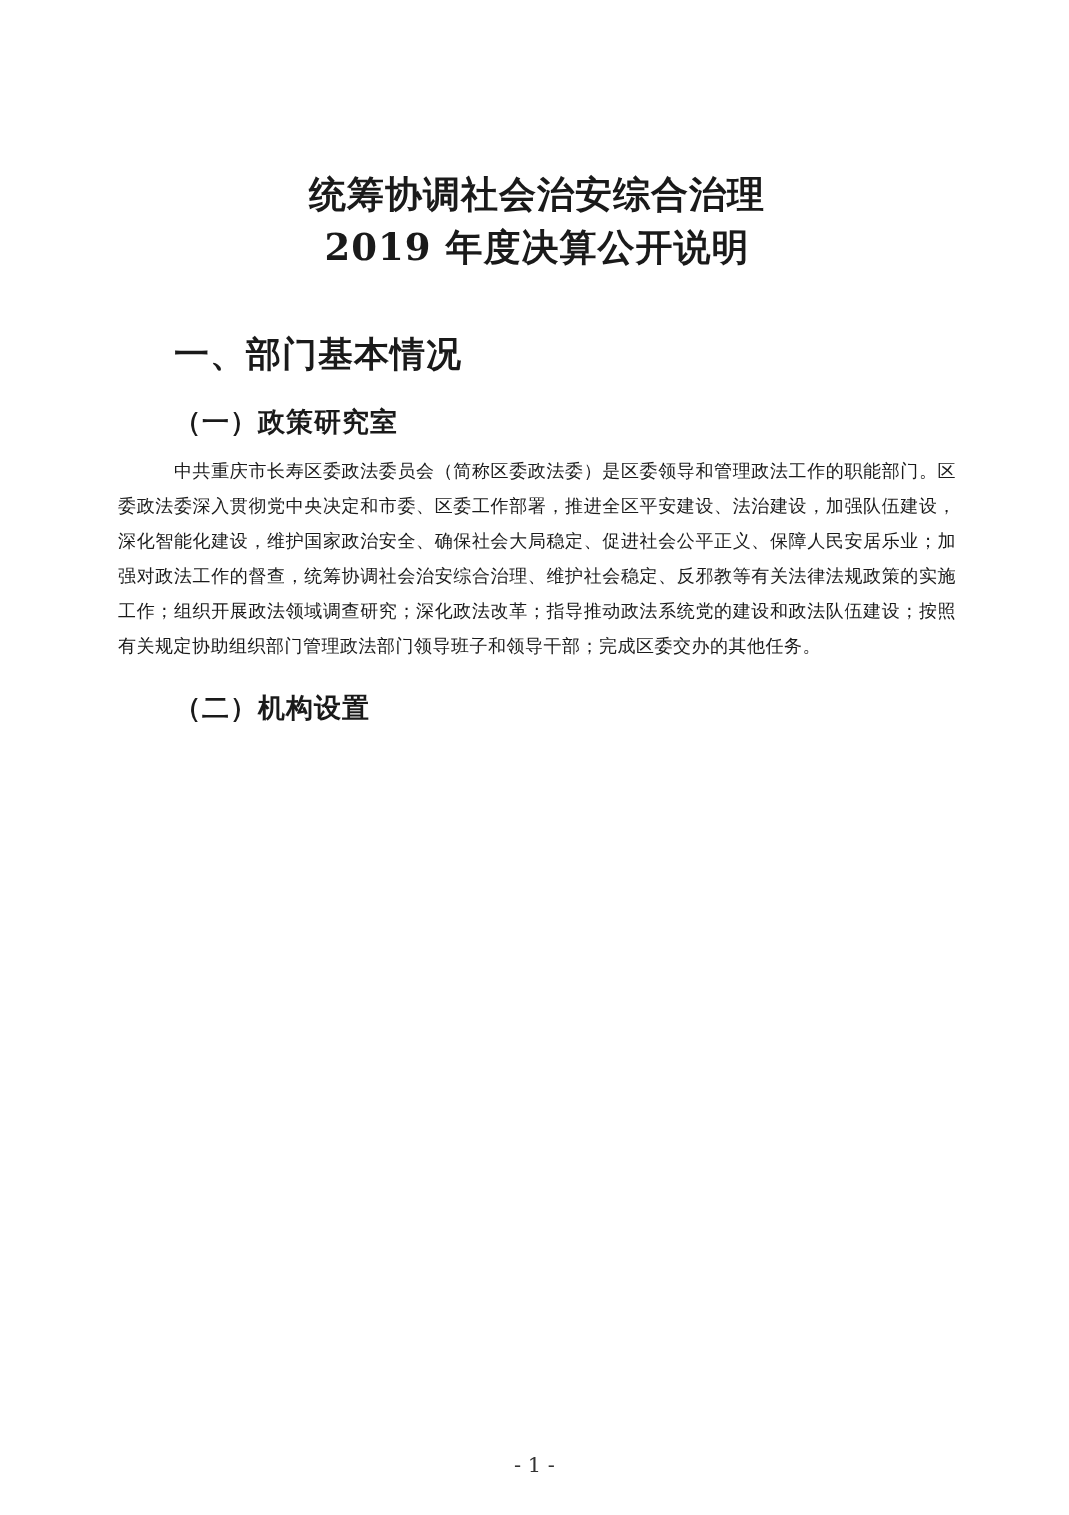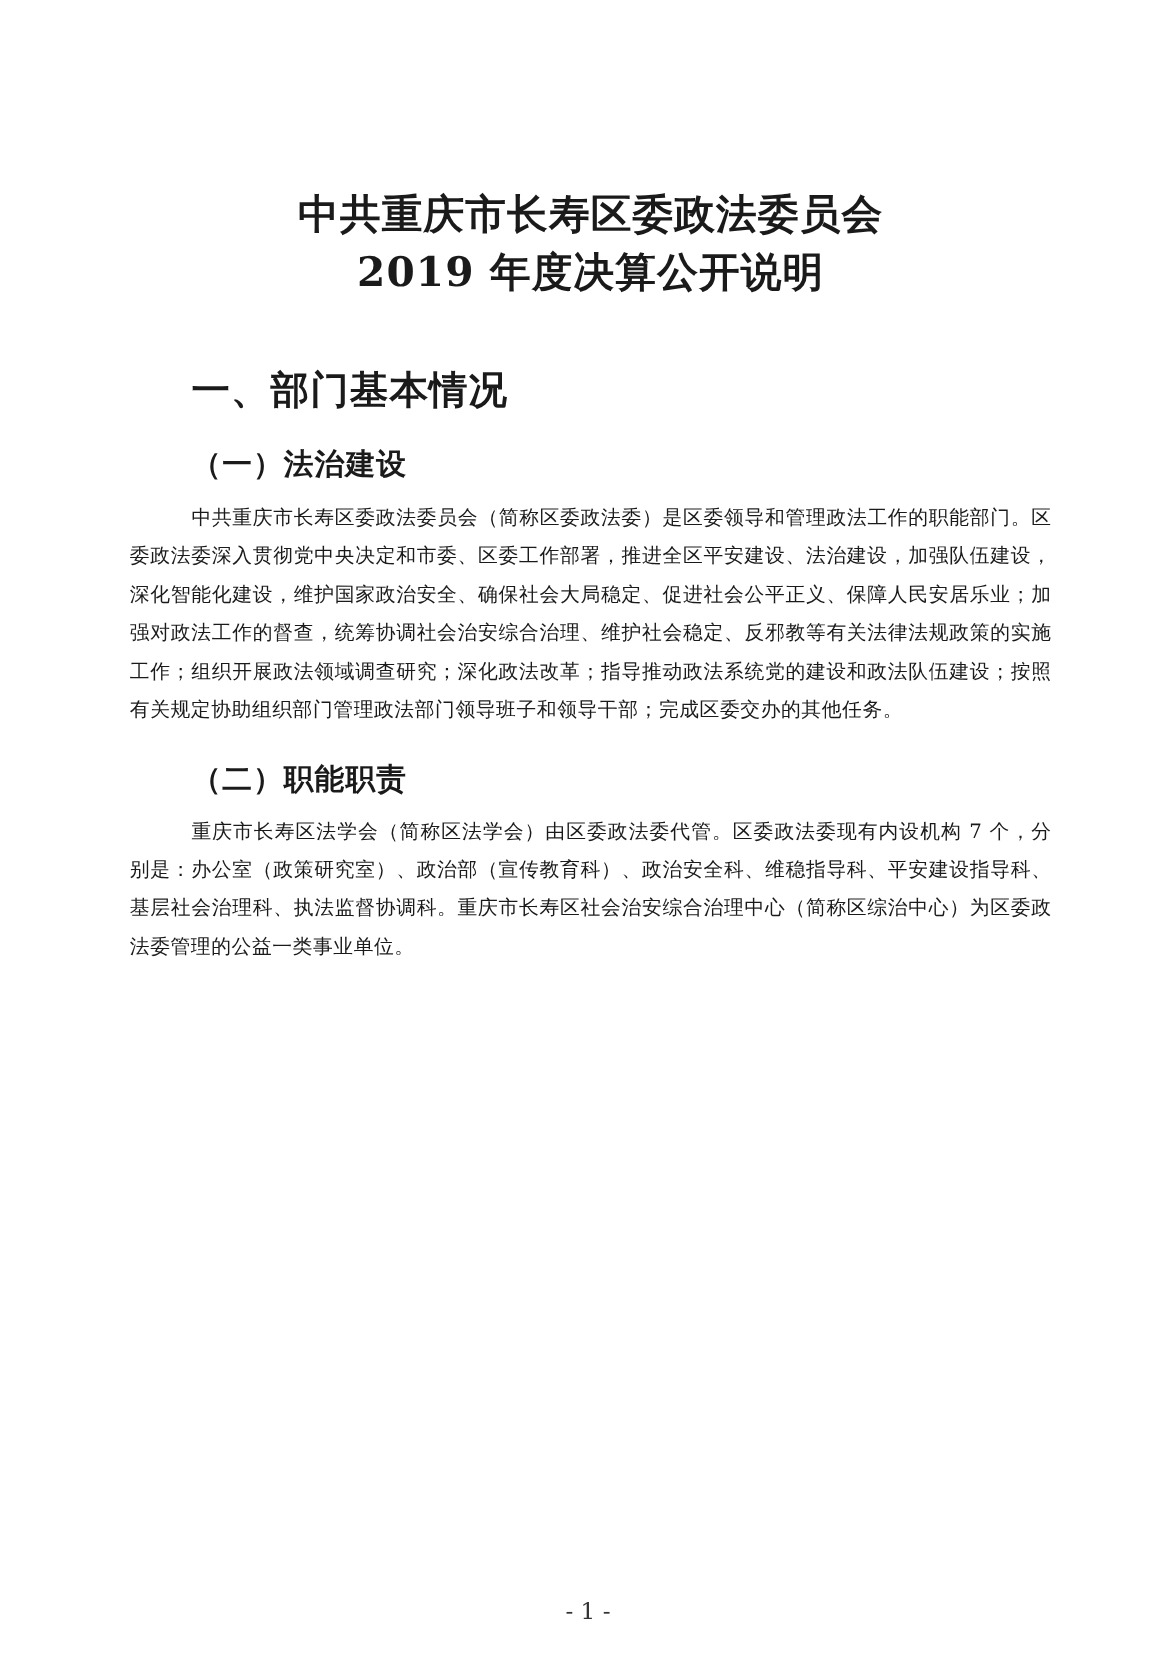--- a/index.html
+++ b/index.html
@@ -73,30 +73,29 @@
     font-family: "DejaVu Serif", "Liberation Serif", serif;
   }
 </style>
 </head>
 <body>
 
 <div class="page">
   <div class="content">
 
     <h1 class="doc-title">
-      <span>中共重庆市长寿区委政法委员会</span>
+      <span>统筹协调社会治安综合治理</span>
       <span class="line2">2019 年度决算公开说明</span>
     </h1>
 
     <h2 class="section-heading">一、部门基本情况</h2>
 
-    <h3 class="sub-heading">（一）法治建设</h3>
+    <h3 class="sub-heading">（一）政策研究室</h3>
 
     <p class="body-text">中共重庆市长寿区委政法委员会（简称区委政法委）是区委领导和管理政法工作的职能部门。区委政法委深入贯彻党中央决定和市委、区委工作部署，推进全区平安建设、法治建设，加强队伍建设，深化智能化建设，维护国家政治安全、确保社会大局稳定、促进社会公平正义、保障人民安居乐业；加强对政法工作的督查，统筹协调社会治安综合治理、维护社会稳定、反邪教等有关法律法规政策的实施工作；组织开展政法领域调查研究；深化政法改革；指导推动政法系统党的建设和政法队伍建设；按照有关规定协助组织部门管理政法部门领导班子和领导干部；完成区委交办的其他任务。</p>
 
-    <h3 class="sub-heading">（二）职能职责</h3>
+    <h3 class="sub-heading">（二）机构设置</h3>
 
-    <p class="body-text">重庆市长寿区法学会（简称区法学会）由区委政法委代管。区委政法委现有内设机构 7 个，分别是：办公室（政策研究室）、政治部（宣传教育科）、政治安全科、维稳指导科、平安建设指导科、基层社会治理科、执法监督协调科。重庆市长寿区社会治安综合治理中心（简称区综治中心）为区委政法委管理的公益一类事业单位。</p>
 
   </div>
 
   <div class="page-number">- 1 -</div>
 </div>
 
 </body></html>

